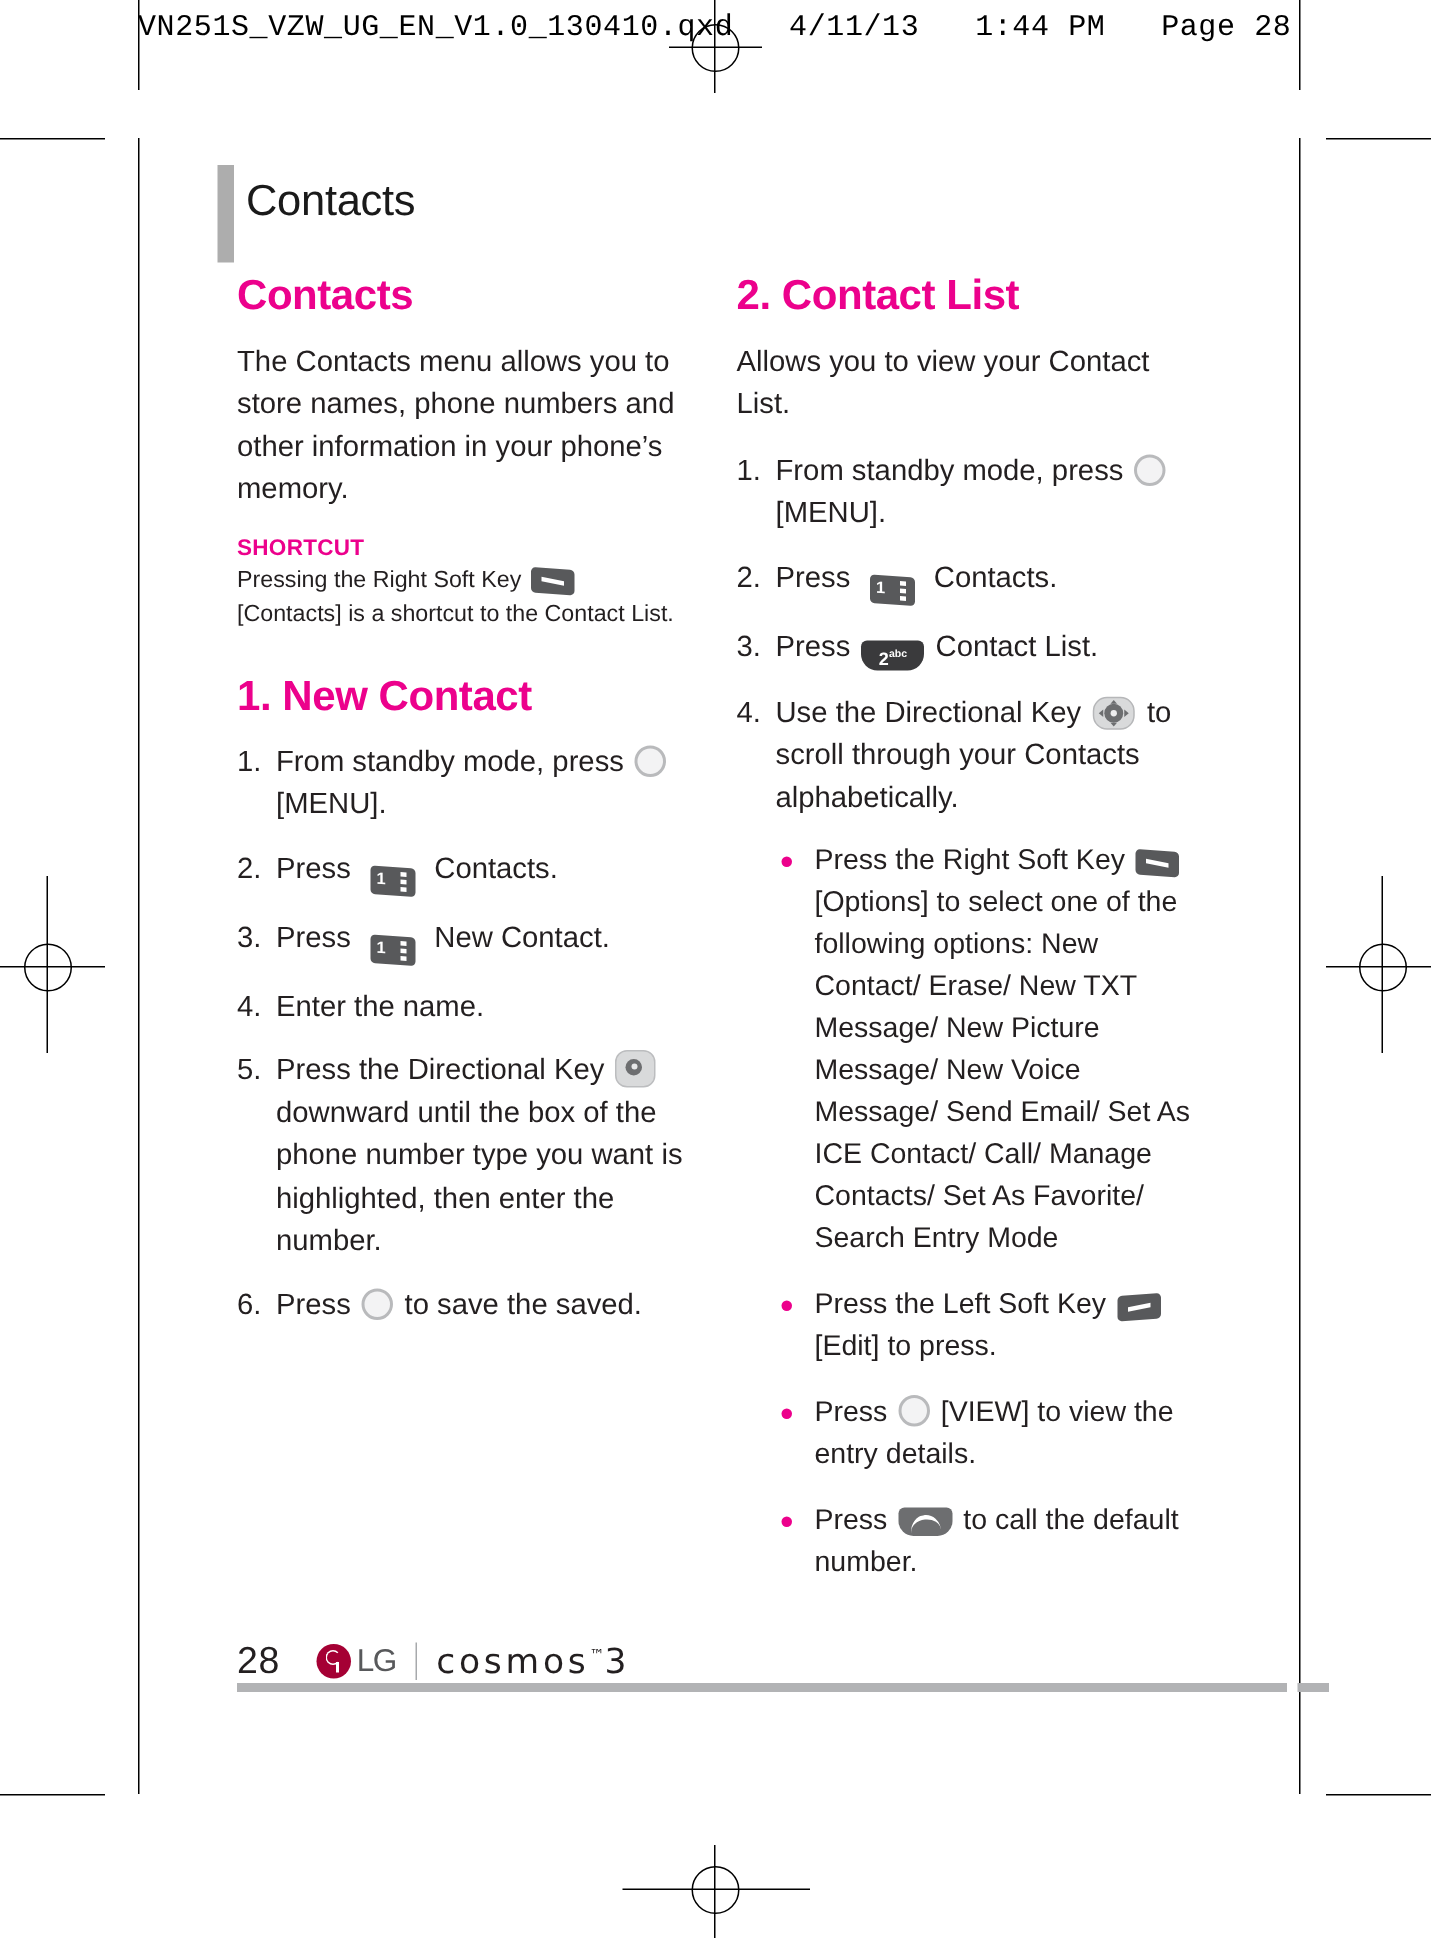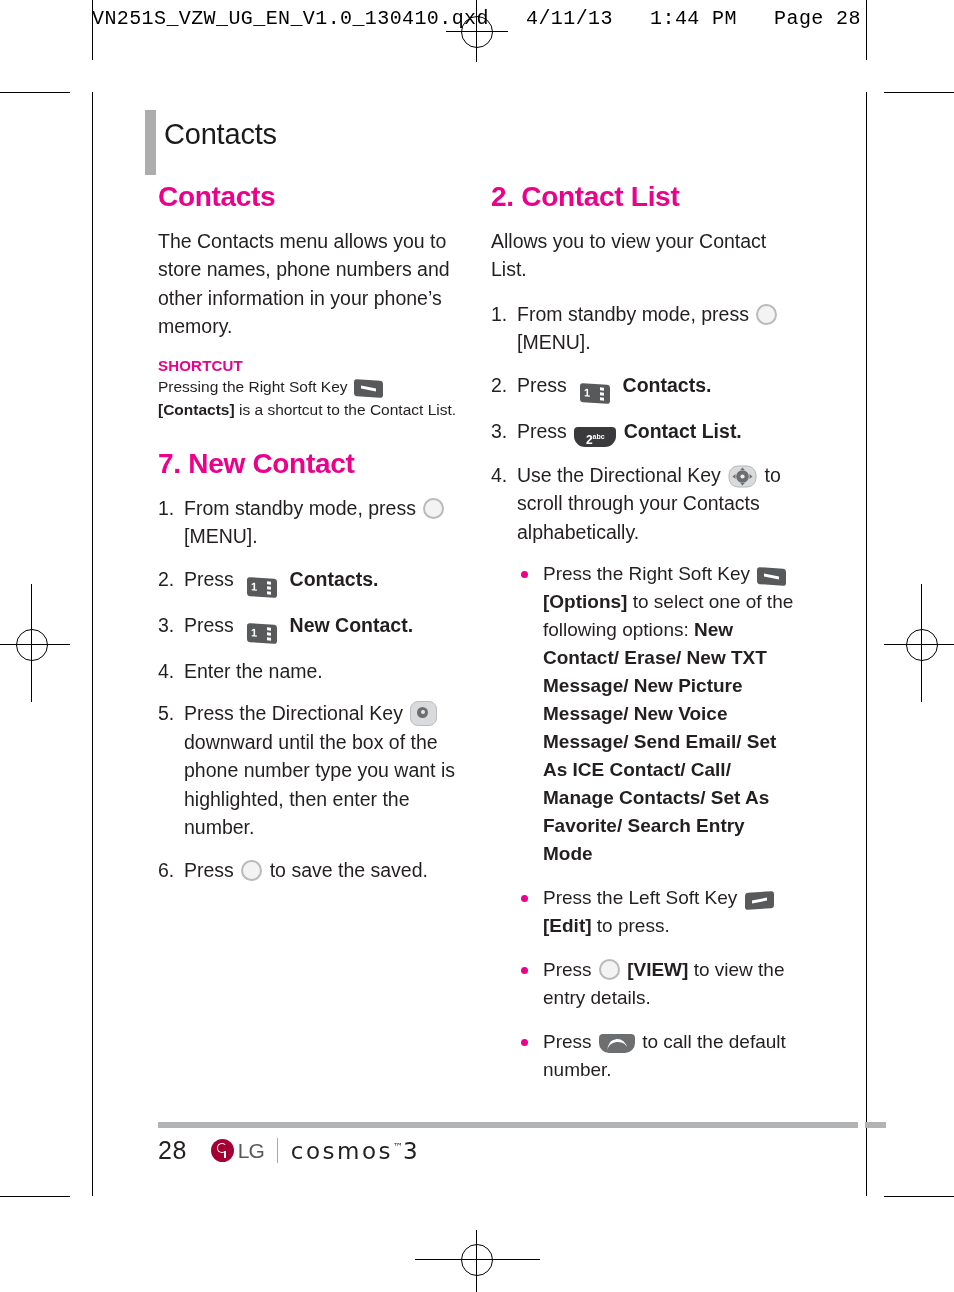--- a/index.html
+++ b/index.html
@@ -99,21 +99,21 @@
     font-weight: bold;
     color: #ec018c;
     letter-spacing: 0.2px;
   }
   p.small {
     margin: 0 0 6px 0;
     font-size: 15.5px;
     line-height: 23px;
     color: #231f20;
   }
-  .b { font-weight: bold; }
+  .b { font-weight: normal; }
 
   
   .note {
     display: flex;
     margin: 4px 0 14px 0;
   }
   .note-label {
     flex: 0 0 auto;
     font-size: 17px;
     font-weight: bold;
@@ -318,21 +318,21 @@
     position: absolute;
     left: 865px;
     top: 1122px;
     width: 21px;
     height: 6px;
     background: #b2b3b5;
   }
   .footer {
     position: absolute;
     left: 158px;
-    top: 1136px;
+    top: 1093px;
     display: flex;
     align-items: center;
   }
   .page-no {
     font-size: 25px;
     color: #231f20;
     margin-right: 24px;
     letter-spacing: 0.5px;
   }
   .lg-logo {
@@ -423,21 +423,21 @@
     <p class="body">The Contacts menu allows you to store names, phone numbers and other information in your phone’s memory.</p>
 
     <div class="shortcut-head">SHORTCUT</div>
     <p class="small">
       <span>Pressing the Right Soft Key</span>
       <span class="key key-soft right"></span><br>
       <span class="b">[Contacts]</span>
       <span>is a shortcut to the Contact List.</span>
     </p>
 
-    <h1 class="section" style="margin-top:28px;">7. New Contact</h1>
+    <h1 class="section" style="margin-top:28px;">1. New Contact</h1>
 
 
 
     <ol class="steps">
       <li>
         <span class="num">1.</span>
         <span>From standby mode, press</span>
         <span class="key key-ok"></span><br>
         <span>[MENU].</span>
       </li>

